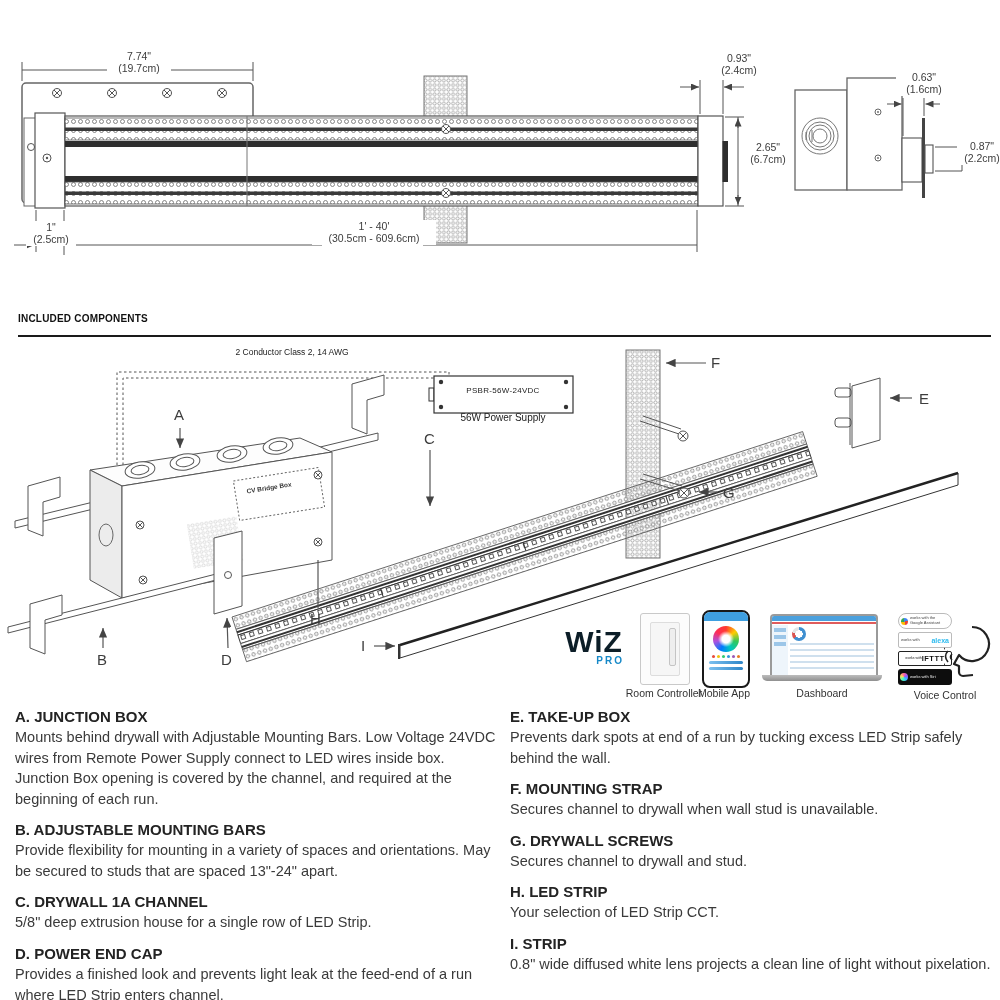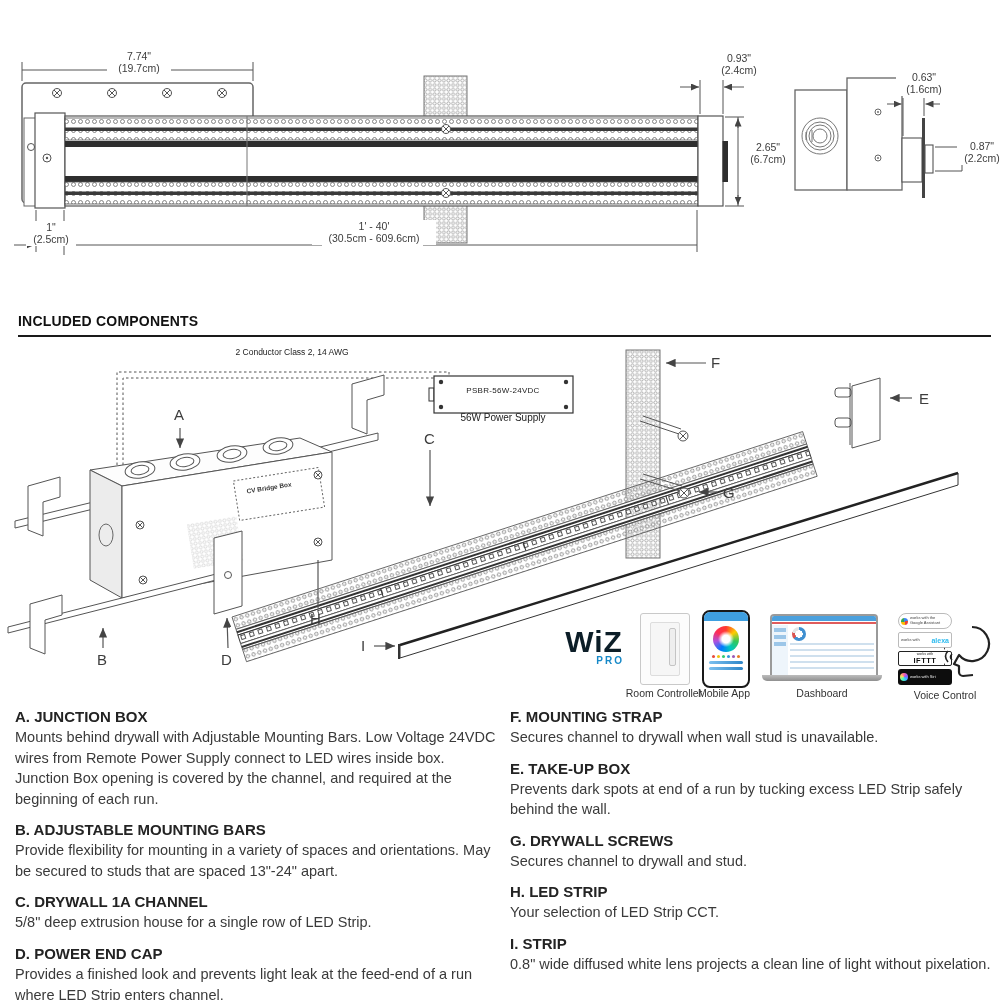--- a/index.html
+++ b/index.html
@@ -3,21 +3,21 @@
 <meta charset="utf-8">
 <style>
   html,body{margin:0;padding:0;background:#fff;}
   #page{position:relative;width:1000px;height:1000px;background:#fff;overflow:hidden;
         font-family:"Liberation Sans", sans-serif;color:#2e2e2e;}
   .abs{position:absolute;}
   .dimlbl{position:absolute;text-align:center;font-size:10.5px;line-height:1.18;color:#3c3c3c;background:#fff;padding:0 2px;}
   .dimlbl span{display:block;}
   .callout{position:absolute;font-size:15px;color:#3d3d3d;}
   .small-note{position:absolute;text-align:center;color:#222;}
-  #sec-heading{position:absolute;left:18px;top:313px;font-size:14px;font-weight:bold;color:#111;letter-spacing:.2px;}
+  #sec-heading{position:absolute;left:18px;top:313px;font-size:10px;font-weight:bold;color:#111;letter-spacing:.2px;}
   #sec-rule{position:absolute;left:18px;top:335px;width:973px;height:2px;background:#1a1a1a;}
   
   #wiz{position:absolute;left:556px;top:627px;width:76px;text-align:center;}
   #wiz .w1{font-size:30px;font-weight:800;letter-spacing:1px;color:#0c1e28;line-height:1;}
   #wiz .w2{display:block;text-align:right;font-size:10px;font-weight:bold;letter-spacing:2px;color:#1789c8;margin-top:-2px;padding-right:8px;}
   #controller{position:absolute;left:640px;top:613px;width:48px;height:70px;border:1.5px solid #c9c9c9;border-radius:3px;background:#fcfcfc;}
   #controller .plate{position:absolute;left:9px;top:8px;right:9px;bottom:8px;border:1px solid #ddd;background:#f6f6f6;border-radius:2px;}
   #controller .slider{position:absolute;right:13px;top:14px;width:5px;height:36px;border:1px solid #c4c4c4;border-radius:2px;background:#eee;}
   #phone{position:absolute;left:702px;top:610px;width:44px;height:74px;border:2.5px solid #191919;border-radius:8px;background:#fff;overflow:hidden;}
   #phone .hdr{height:9px;background:#3f9fe0;}
@@ -38,21 +38,21 @@
      background:radial-gradient(closest-side,#fff 52%,rgba(255,255,255,0) 55%),
      conic-gradient(#3f8fd0 0 64%,#d9534f 64% 79%,#e4e4e4 0);}
   #laptop .rows{height:28px;background:repeating-linear-gradient(#cfe0ee 0 2px,rgba(255,255,255,0) 2px 6px);}
   #laptop-base{position:absolute;left:762px;top:675px;width:120px;height:6px;background:linear-gradient(#bdbdbd,#8f8f8f);border-radius:0 0 5px 5px;}
   .eco-label{position:absolute;font-size:10.5px;color:#333;text-align:center;}
   
   #badges{position:absolute;left:898px;top:613px;width:54px;}
   #badges .b{display:flex;align-items:center;gap:2px;margin-bottom:3px;padding:0 2px;box-sizing:border-box;}
   .b-google{height:16px;border:1px solid #bbb;border-radius:8px;background:#fff;}
   .b-alexa{height:16px;border:1px solid #bbb;border-radius:2px;background:#fff;justify-content:space-between;}
-  .b-ifttt{height:15px;border:1.5px solid #222;border-radius:2px;background:#fff;flex-direction:column;justify-content:center;gap:0 !important;}
+  .b-ifttt{height:15px;border:1.5px solid #222;border-radius:2px;background:#fff;flex-direction:row;justify-content:center;gap:0 !important;}
   .b-siri{height:16px;background:#0d0d0d;border-radius:3px;}
   .gdot{width:7px;height:7px;border-radius:50%;flex:none;background:conic-gradient(#4285f4 0 25%,#ea4335 0 50%,#fbbc05 0 75%,#34a853 0);}
   .siridot{width:8px;height:8px;border-radius:50%;flex:none;background:conic-gradient(#ff5fa2,#8a5cff,#35c3ff,#5bffb0,#ffd85b,#ff5fa2);}
   .tiny{font-size:4px;line-height:1.15;color:#444;}
   .tiny-w{font-size:4px;line-height:1.15;color:#eee;}
   .alexa-txt{font-size:7px;font-weight:bold;color:#2ebbef;}
   .ifttt-top{font-size:3.5px;color:#222;line-height:1;}
   .ifttt-txt{font-size:7.5px;font-weight:900;letter-spacing:.5px;color:#111;line-height:1;}
   
   .col{position:absolute;top:708px;}
@@ -464,28 +464,28 @@
       <p>5/8" deep extrusion house for a single row of LED Strip.</p>
     </div>
     <div class="comp">
       <h3>D. POWER END CAP</h3>
       <p>Provides a finished look and prevents light leak at the feed-end of a run where LED Strip enters channel.</p>
     </div>
   </div>
 
   <div class="col" id="col-right">
     <div class="comp">
+      <h3>E. TAKE-UP BOX</h3>
+      <p>Prevents dark spots at end of a run by tucking excess LED Strip safely behind the wall.</p>
+    </div>
+    <div class="comp">
       <h3>F. MOUNTING STRAP</h3>
       <p>Secures channel to drywall when wall stud is unavailable.</p>
     </div>
     <div class="comp">
-      <h3>E. TAKE-UP BOX</h3>
-      <p>Prevents dark spots at end of a run by tucking excess LED Strip safely behind the wall.</p>
-    </div>
-    <div class="comp">
       <h3>G. DRYWALL SCREWS</h3>
       <p>Secures channel to drywall and stud.</p>
     </div>
     <div class="comp">
       <h3>H. LED STRIP</h3>
       <p>Your selection of LED Strip CCT.</p>
     </div>
     <div class="comp">
       <h3>I. STRIP</h3>
       <p>0.8" wide diffused white lens projects a clean line of light without pixelation.</p>

